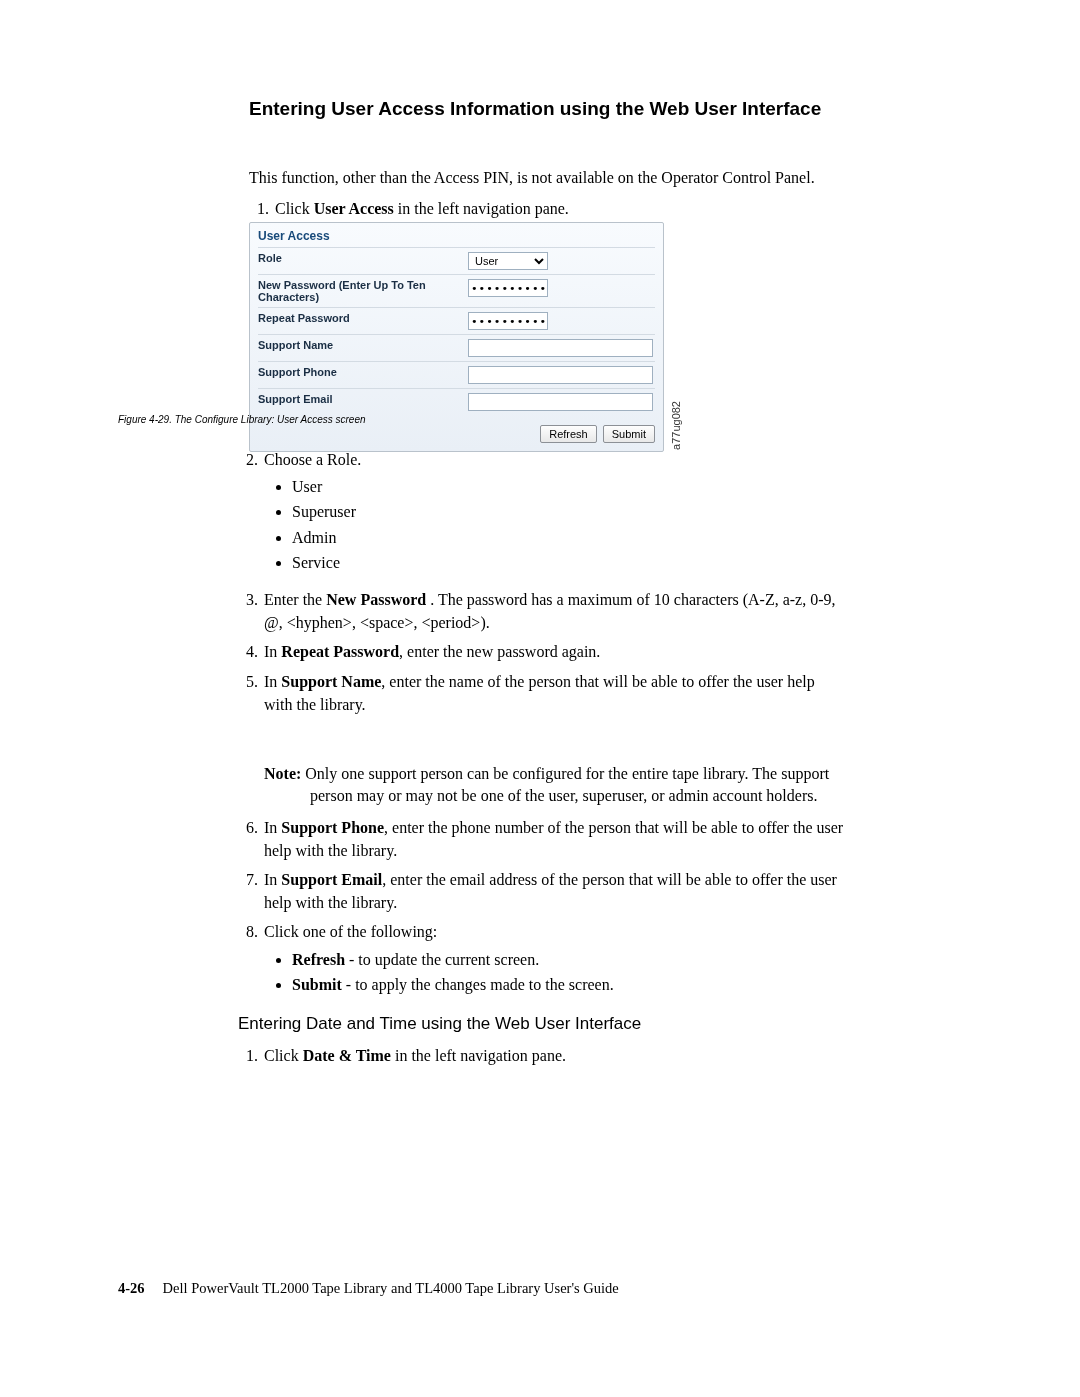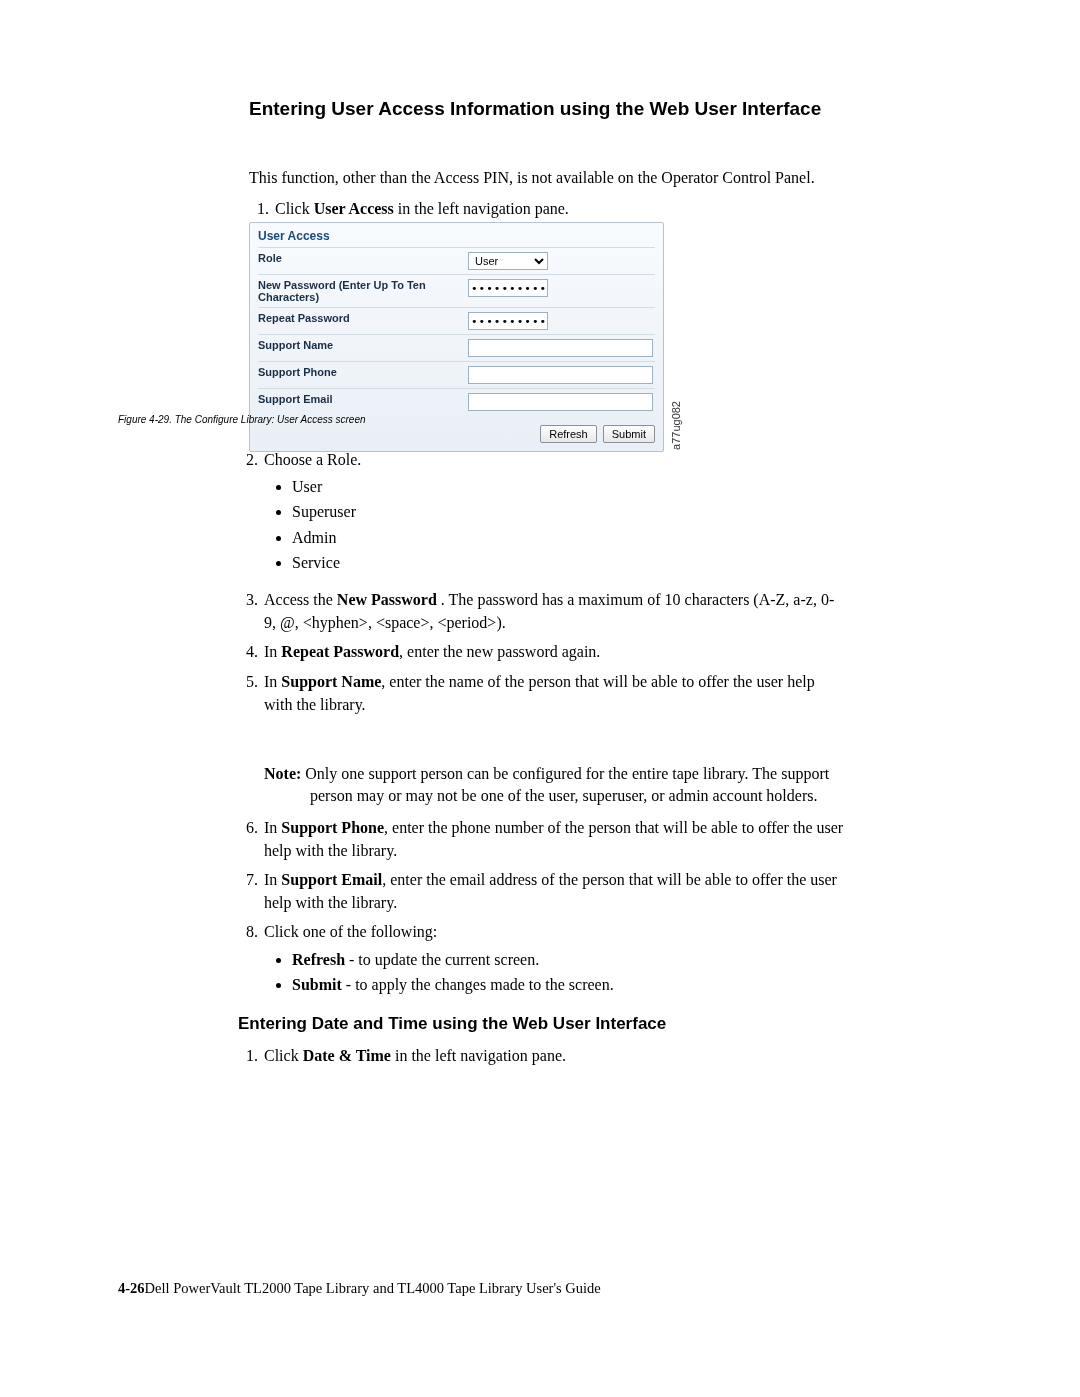--- a/index.html
+++ b/index.html
@@ -24,21 +24,21 @@
   }
   h2.section-heading {
     font-family: Arial, Helvetica, sans-serif;
     font-weight: bold;
     font-size: 19px;
     color: #000;
     margin-bottom: 26px;
   }
   h3.sub-heading {
     font-family: Arial, Helvetica, sans-serif;
-    font-weight: bold;
+    font-weight: normal;
     font-size: 17px;
     color: #000;
     margin-top: 18px;
     margin-bottom: 10px;
   }
   p.body {
     font-size: 16px;
     line-height: 1.4;
     margin-bottom: 8px;
     margin-top: 47px;
@@ -165,20 +165,21 @@
   }
 
   .footer {
     position: absolute;
     left: 118px;
     top: 1280px;
     font-family: Georgia, serif;
     font-size: 14.5px;
     color: #000;
     display: flex;
+    gap: 18px;
     align-items: baseline;
   }
   .footer .pg { font-weight: bold; }
 </style>
 </head>
 <body>
 
 <div class="page">
 
   <div class="main-col">
@@ -237,21 +238,21 @@
       <li>
         <span>Choose a Role.</span>
         <ul class="bullets">
           <li>User</li>
           <li>Superuser</li>
           <li> Admin</li>
           <li>Service</li>
         </ul>
       </li>
       <li>
-        <span>Access the </span><strong>New Password</strong><span> . The password has a maximum of 10 characters (A-Z, a-z, 0-9, @, &lt;hyphen&gt;, &lt;space&gt;, &lt;period&gt;).</span>
+        <span>Enter the </span><strong>New Password</strong><span> . The password has a maximum of 10 characters (A-Z, a-z, 0-9, @, &lt;hyphen&gt;, &lt;space&gt;, &lt;period&gt;).</span>
       </li>
       <li>
         <span>In </span><strong>Repeat Password</strong><span>, enter the new password again.</span>
       </li>
       <li>
         <span>In </span><strong>Support Name</strong><span>, enter the name of the person that will be able to offer the user help with the library.</span>
         <p class="body note-block indent-note"><strong>Note:</strong><span> Only one support person can be configured for the entire tape library. The support person may or may not be one of the user, superuser, or admin account holders.</span></p>
       </li>
       <li>
         <span>In </span><strong>Support Phone</strong><span>, enter the phone number of the person that will be able to offer the user help with the library.</span>

